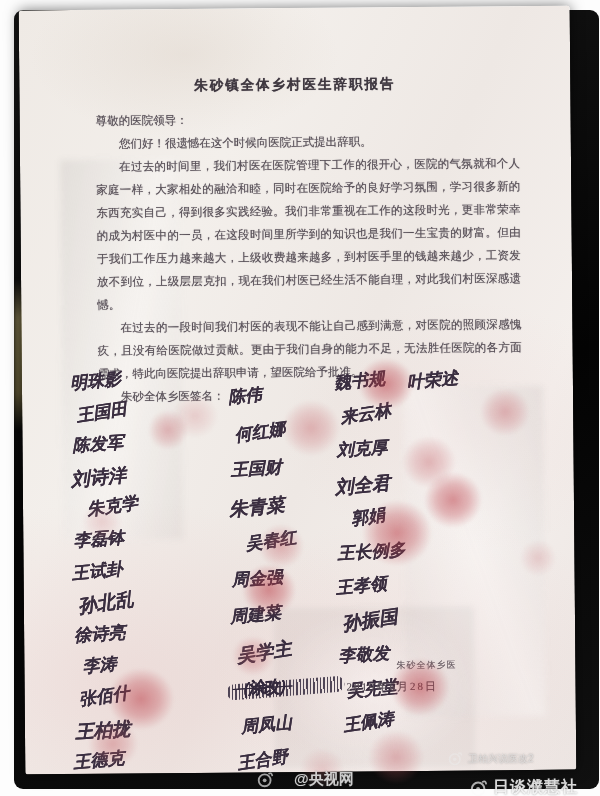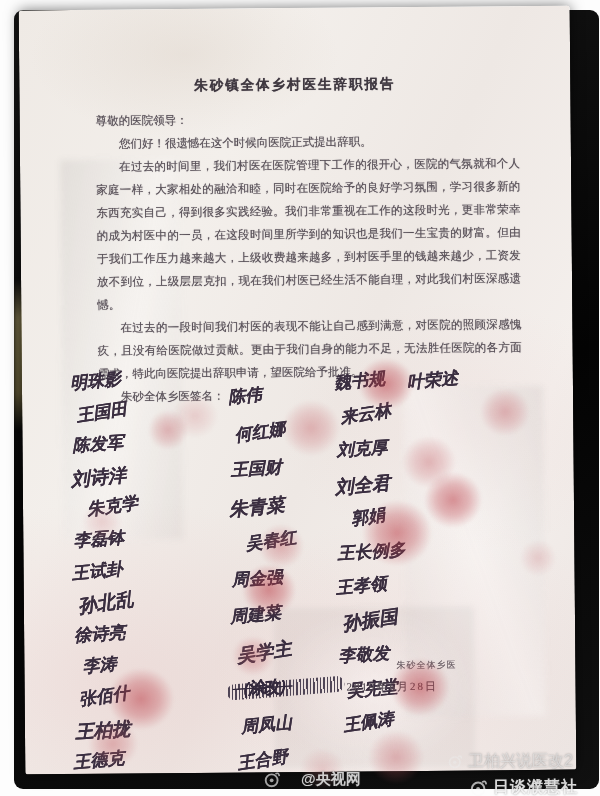--- a/index.html
+++ b/index.html
@@ -98,22 +98,22 @@
 
   
   .fp{position:absolute;border-radius:50%;filter:blur(1.6px);pointer-events:none;}
   .fp-strong{background:radial-gradient(closest-side,rgba(187,62,72,.55),rgba(187,62,72,.32) 55%,rgba(187,62,72,0));}
   .fp-med{background:radial-gradient(closest-side,rgba(194,90,98,.40),rgba(194,90,98,.22) 55%,rgba(194,90,98,0));}
   .fp-faint{background:radial-gradient(closest-side,rgba(205,120,126,.28),rgba(205,120,126,.14) 55%,rgba(205,120,126,0));}
 
   
   .wm{position:absolute;display:flex;align-items:center;gap:5px;white-space:nowrap;}
   .wm-text{color:rgba(255,255,255,.78);text-shadow:0 0 2px rgba(60,60,60,.5);}
-  .wm-center{left:264px;top:770px;font-size:15px;font-weight:bold;gap:20px;}
-  .wm-right{left:448px;top:751px;font-size:16px;}
+  .wm-center{left:257px;top:770px;font-size:15px;font-weight:bold;gap:20px;}
+  .wm-right{left:448px;top:751px;font-size:10px;}
   .wm-right .wm-text{color:rgba(235,235,235,.62);}
   .wm-partial{left:470px;top:777px;font-size:16px;font-weight:bold;}
   .wm-partial .wm-text{color:rgba(250,250,250,.85);letter-spacing:1px;}
   .wb-icon{display:inline-block;flex:0 0 auto;opacity:.8;}
 </style>
 </head>
 <body>
 
 <div class="photo-frame">
   <div class="frame-smudge"></div>

